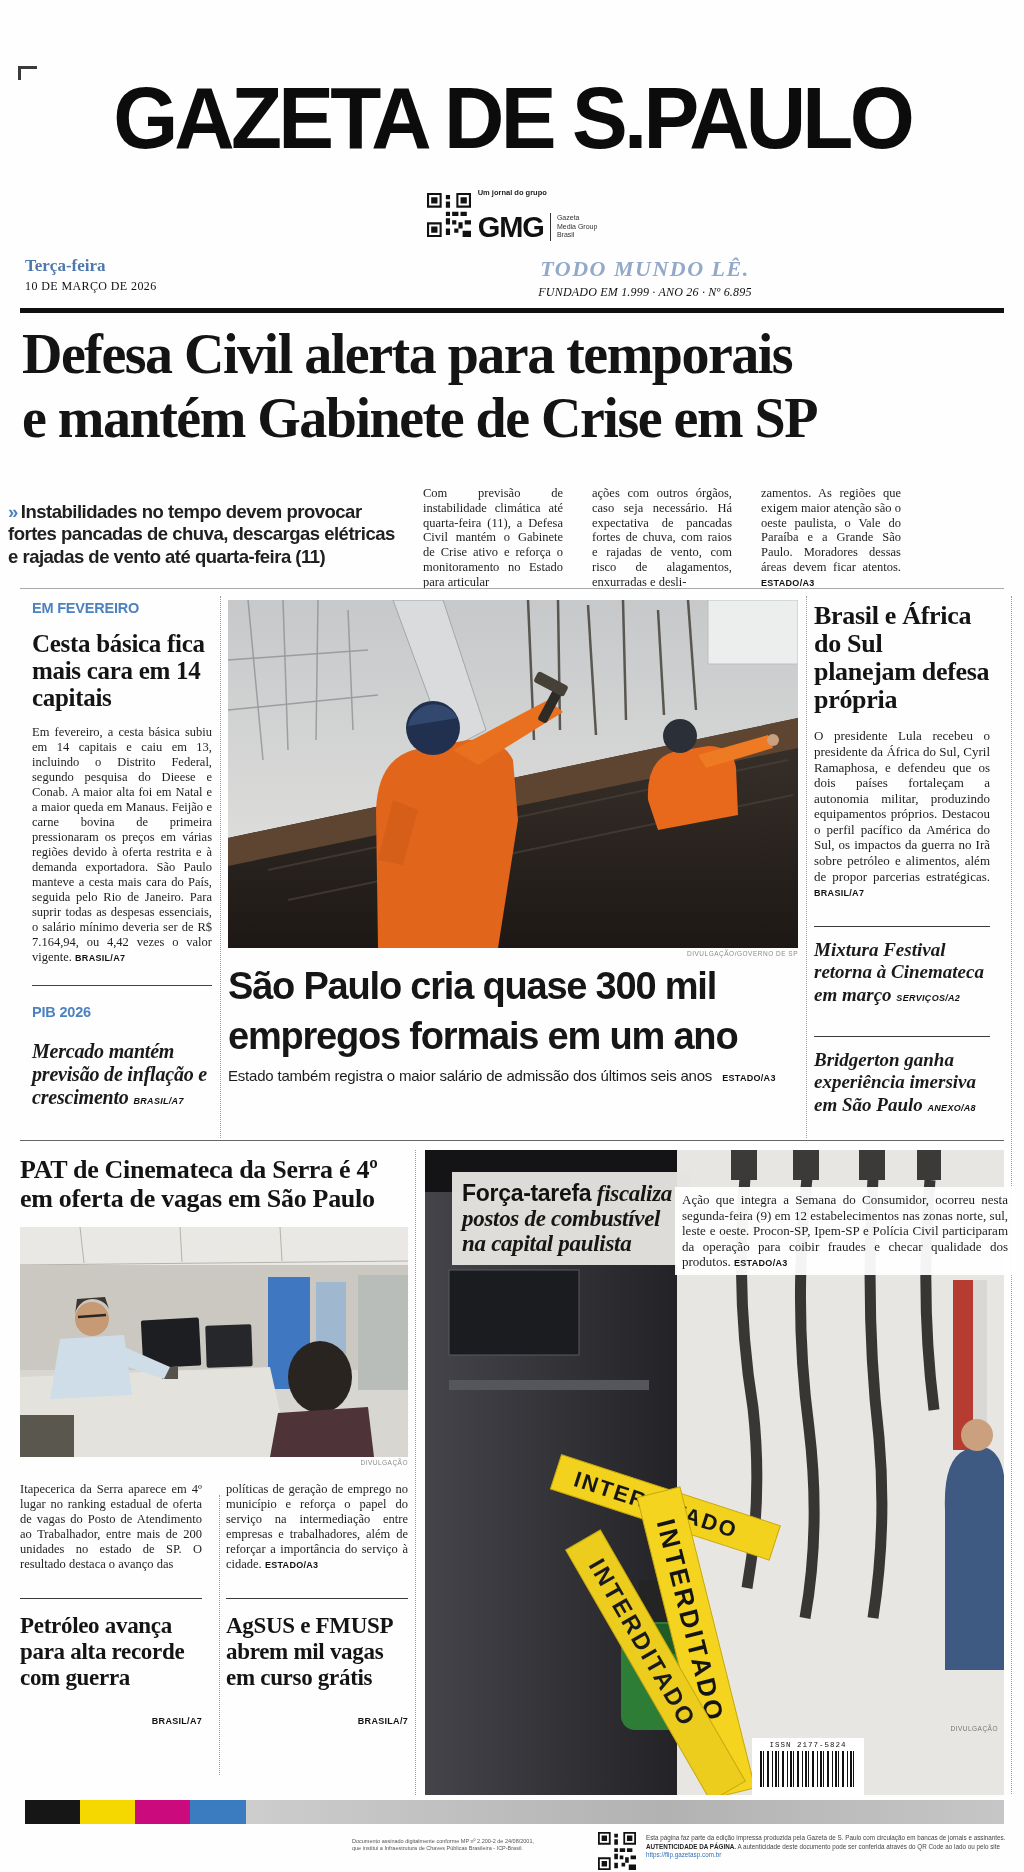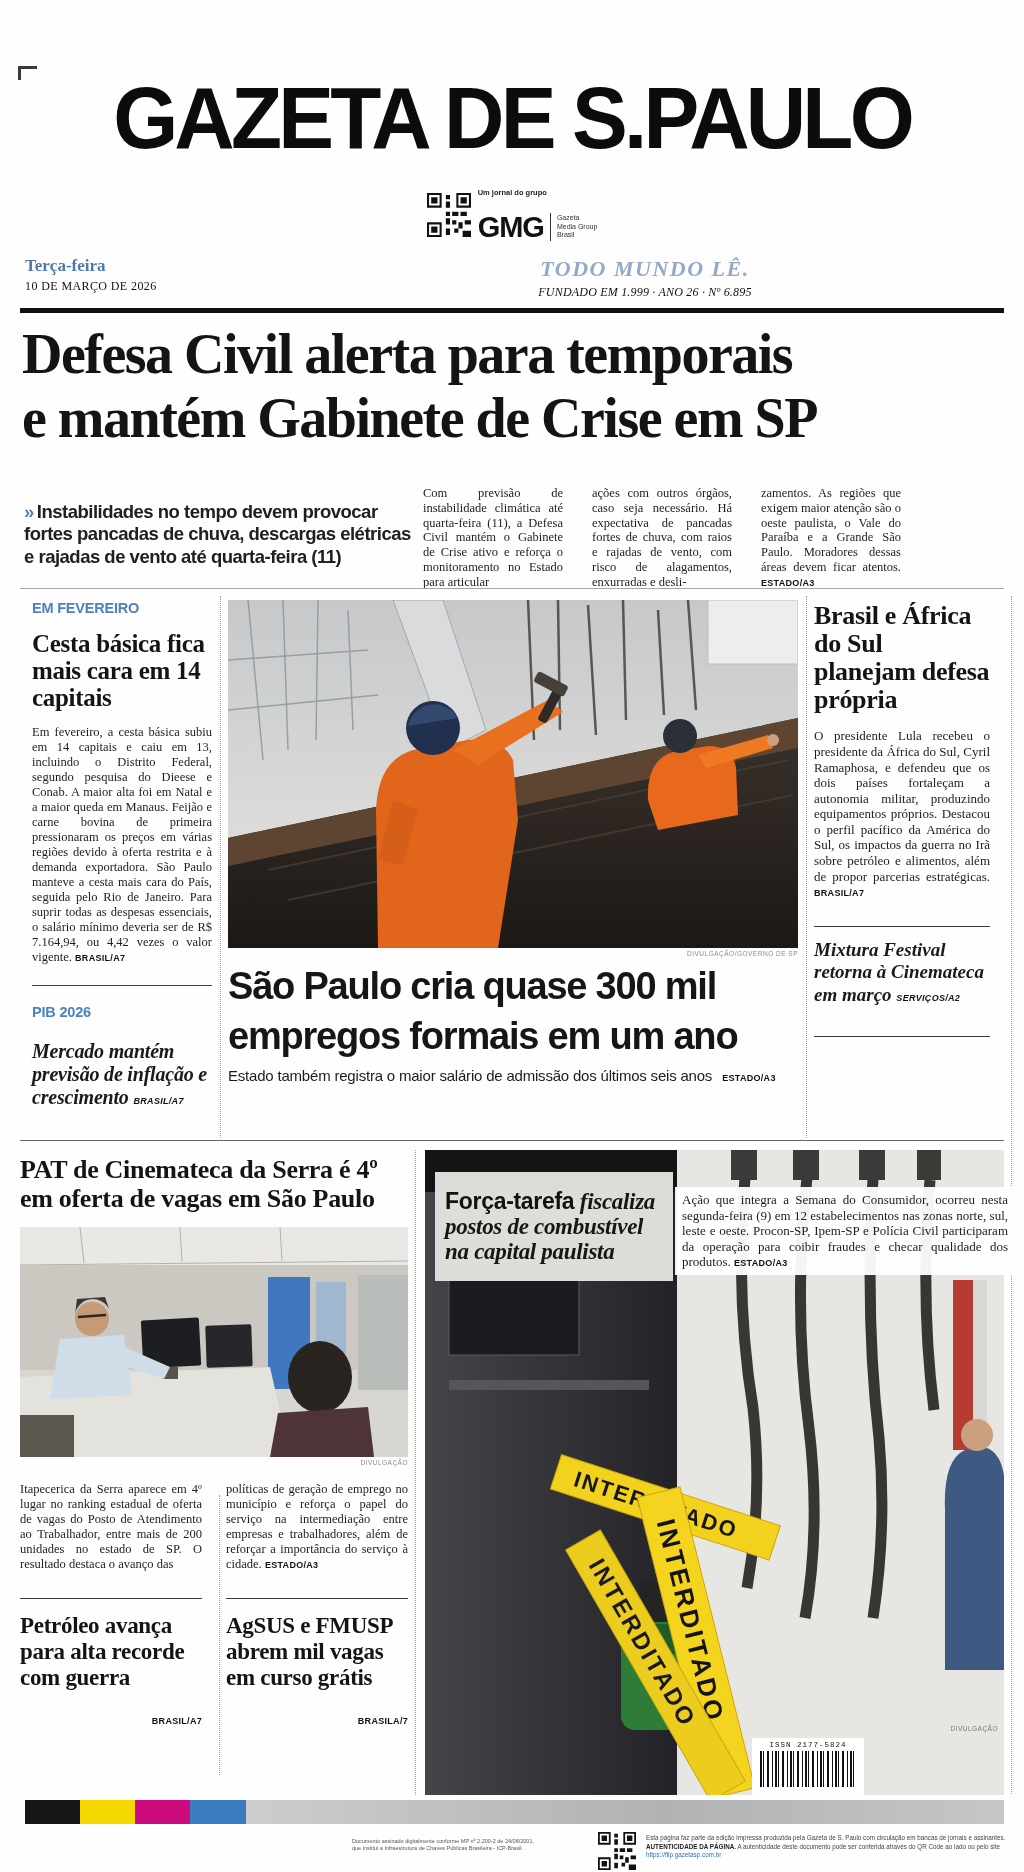--- a/index.html
+++ b/index.html
@@ -29,21 +29,21 @@
   .weekday{font-weight:bold;font-size:17px;color:#4f79ad;}
   .date{font-size:12px;letter-spacing:.4px;color:#111;margin-top:3px;}
   .slogan{font-size:22px;letter-spacing:1.5px;color:#93a9c9;font-weight:bold;}
   .founded{font-size:12px;color:#111;margin-top:3px;letter-spacing:.2px;}
   .price{font-weight:bold;font-size:17px;color:#4f79ad;text-align:right;}
   .price2{font-size:11.5px;font-style:italic;color:#111;text-align:right;margin-top:4px;}
   .rule-thick{left:20px;top:308px;width:984px;height:5px;background:#101010;}
 
   
   .h1line{left:22px;width:1000px;font-weight:bold;font-size:56px;letter-spacing:-1.5px;line-height:1;white-space:nowrap;color:#141414;}
-  .subhead{left:24px;top:482px;width:400px;font-family:"Liberation Sans",sans-serif;font-weight:bold;
+  .subhead{left:8px;top:482px;width:400px;font-family:"Liberation Sans",sans-serif;font-weight:bold;
            font-size:18.5px;letter-spacing:-.5px;line-height:1.22;color:#202020;}
   .subhead .marker{color:#4d82c0;margin-right:3px;}
   .lead-cols{left:423px;top:486px;width:478px;display:flex;gap:29px;}
   .lead-cols p{margin:0;flex:1;font-size:12.5px;line-height:1.18;text-align:justify;color:#1d1d1d;}
   .tag{font-family:"Liberation Sans",sans-serif;font-weight:bold;font-size:9px;letter-spacing:.3px;color:#111;white-space:nowrap;}
   .rule-light{left:20px;top:588px;width:984px;height:1px;background:#a8a8a8;}
 
   
   .vdot{border-left:1px dotted #9a9a9a;width:0;}
 
@@ -80,21 +80,21 @@
   .mini-rules{display:flex;gap:24px;margin-top:26px;}
   .mini-rules div{flex:1;border-top:1px solid #3a3a3a;}
   .bot-heads{display:flex;gap:24px;margin-top:14px;}
   .bot-heads .cell{flex:1;}
   .h-md-sm{font-weight:bold;font-size:23px;line-height:1.12;letter-spacing:-.3px;color:#141414;}
   .cell .tag{display:block;text-align:right;margin-top:26px;}
 
   
   .gas{left:425px;top:1150px;width:579px;height:645px;}
   .gas svg{position:absolute;left:0;top:0;width:100%;height:100%;}
-  .ft-box{position:absolute;left:10px;top:22px;width:218px;background:rgba(230,228,224,.96);padding:17px 10px;
+  .ft-box{position:absolute;left:27px;top:22px;width:218px;background:rgba(230,228,224,.96);padding:9px 10px;
           font-size:23px;line-height:1.08;letter-spacing:-.3px;}
   .ft-bold{font-family:"Liberation Sans",sans-serif;font-weight:bold;color:#111;}
   .ft-it{font-weight:bold;font-style:italic;color:#161616;}
   .gas-text{position:absolute;left:250px;top:24px;width:326px;background:rgba(255,255,255,.95);
             padding:5px 7px;font-size:13px;line-height:1.2;text-align:justify;color:#1d1d1d;}
   .gas-credit{position:absolute;right:6px;top:575px;font-family:"Liberation Sans",sans-serif;font-size:6.5px;color:#777;letter-spacing:.5px;}
   .barcode-box{position:absolute;left:327px;top:588px;width:112px;height:54px;background:#fff;text-align:center;padding-top:3px;}
   .issn{font-family:"Liberation Mono",monospace;font-size:7.5px;letter-spacing:1px;color:#111;}
   .bars{margin:2px auto 0;width:96px;height:36px;background:
         repeating-linear-gradient(90deg,#111 0 2px,#fff 2px 3px,#111 3px 4px,#fff 4px 7px,#111 7px 9px,#fff 9px 12px,#111 12px 13px,#fff 13px 15px);}
@@ -239,20 +239,21 @@
   </div>
 
   <div class="abs colR">
     <div>
       <div class="h-md">Brasil e África do Sul planejam defesa própria</div>
       <p class="bodytext" style="font-size:13px"><span>O presidente Lula recebeu o presidente da África do Sul, Cyril Ramaphosa, e defendeu que os dois países fortaleçam a autonomia militar, produzindo equipamentos próprios. Destacou o perfil pacífico da América do Sul, os impactos da guerra no Irã sobre petróleo e alimentos, além de propor parcerias estratégicas.</span> <span class="tag">BRASIL/A7</span></p>
     </div>
     <hr class="hr-dark" style="margin-top:26px">
     <div class="h-it2"><span>Mixtura Festival retorna à Cinemateca em março</span> <span class="tag">SERVIÇOS/A2</span></div>
     <hr class="hr-dark" style="margin-top:30px">
+    <div class="h-it2"><span>Bridgerton ganha experiência imersiva em São Paulo</span> <span class="tag">ANEXO/A8</span></div>
   </div>
 
   <div class="abs rule-section"></div>
 
   <div class="abs botL">
     <div class="h-md">PAT de Cinemateca da Serra é 4º em oferta de vagas em São Paulo</div>
     <svg class="photo" style="margin-top:14px" viewBox="0 0 388 230" preserveAspectRatio="none">
       <rect width="388" height="230" fill="#d8d6d1"></rect>
       <rect x="0" y="0" width="388" height="38" fill="#e9e8e4"></rect>
       <g stroke="#b5b2ab" stroke-width="1">

